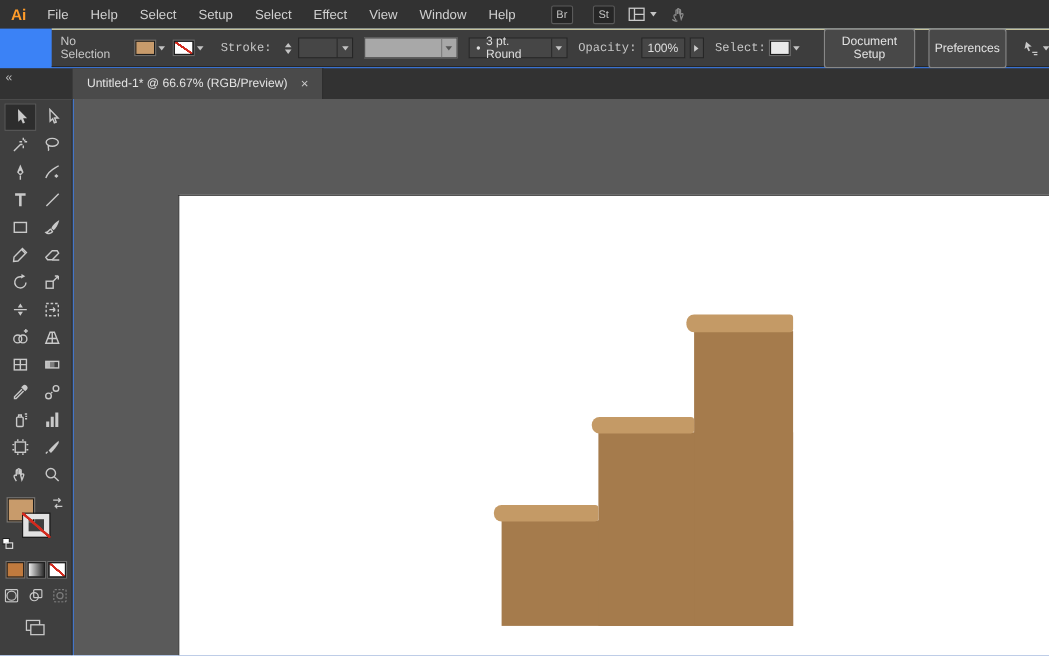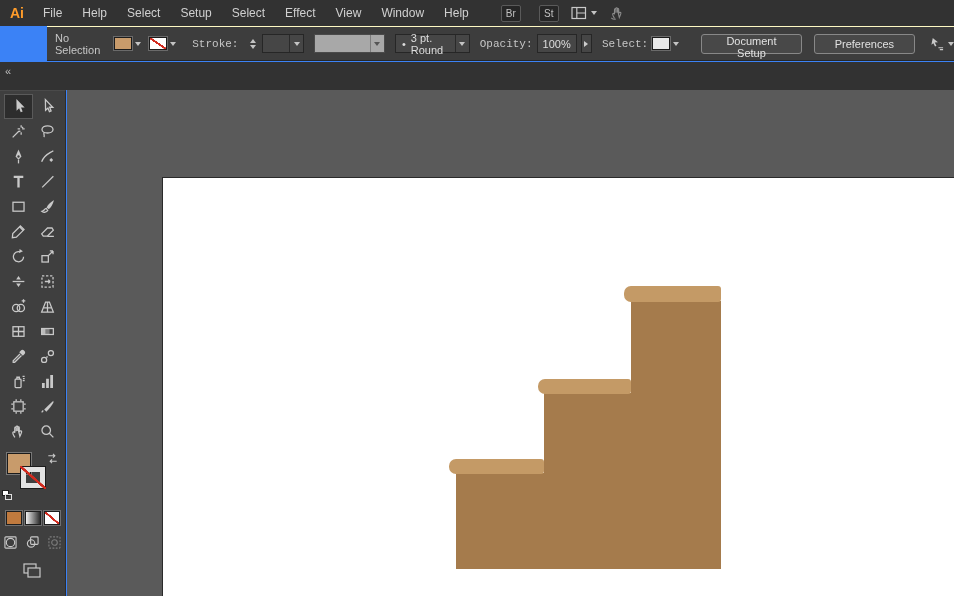--- a/index.html
+++ b/index.html
@@ -33,21 +33,21 @@
   .combo { display:inline-flex; align-items:center; gap:3px; margin-left:8px; }
   .sw { width:18px; height:13px; border:1px solid #1c1c1c; box-shadow:0 0 0 1px #6a6a6a; background:#fff; }
   .sw.none, .none-slash { background:linear-gradient(to top right,#ffffff 44%,#d22a1e 45%,#d22a1e 55%,#ffffff 56%); }
   .stepper { display:inline-flex; flex-direction:column; gap:2px; margin-left:10px; padding:2px; }
   .field { height:19px; background:#464646; border:1px solid #262626; display:inline-flex;
            align-items:center; margin-left:4px; color:#dedede; }
   .field .val { flex:1; padding:0 5px; }
   .field .caret-box { width:14px; height:100%; border-left:1px solid #2a2a2a; display:flex;
                       align-items:center; justify-content:center; }
   .field.disabled { background:#a8a8a8; border-color:#4a4a4a; }
-  .btn { height:20px; padding:0 20px; background:#484848; border:1px solid #888888; border-radius:3px;
+  .btn { height:36px; padding:0 5px; background:#484848; border:1px solid #888888; border-radius:3px;
          color:#e2e2e2; font-size:11px; font-family:"Liberation Sans",sans-serif; margin-left:12px; }
 
   
   .tabbar { position:absolute; top:62px; left:0; right:0; height:28px; background:#323232; }
   .collapse { position:absolute; left:5px; top:3px; color:#bdbdbd; font-size:11px; letter-spacing:-1px; }
   .tab { position:absolute; left:66px; top:0; height:28px; background:#4a4a4a; display:flex;
          align-items:center; padding:0 13px; color:#e3e3e3; font-size:11px; gap:12px;
          border-right:1px solid #232323; }
   .tab .close { color:#cccccc; font-size:12px; }
 
@@ -173,20 +173,24 @@
       <svg width="16" height="15" viewBox="0 0 16 16" class="icon-svg">
         <path class="f" d="M3.5 2l5.5 4.6-3.4.3 1.8 3.6-1.5.7-1.8-3.6L2 9.2z"></path>
         <path d="M9.5 12.5h5M11 14.5h3.5"></path>
       </svg>
       <span class="caret"></span>
     </div>
   </div>
 
   <div class="tabbar">
     <span class="collapse">«</span>
+    <div class="tab">
+      <span>Untitled-1* @ 66.67% (RGB/Preview)</span>
+      <span class="close">×</span>
+    </div>
   </div>
 
   <aside class="toolbar">
     <div class="tools">
       <button class="tool active">
           <svg viewBox="0 0 16 16" width="17" height="17">
             <path class="f" d="M6 1l.2 11 2.4-2.3 1.5 3.8 1.8-.7-1.5-3.8h3.4z"></path>
           </svg>
         </button>
       <button class="tool">

